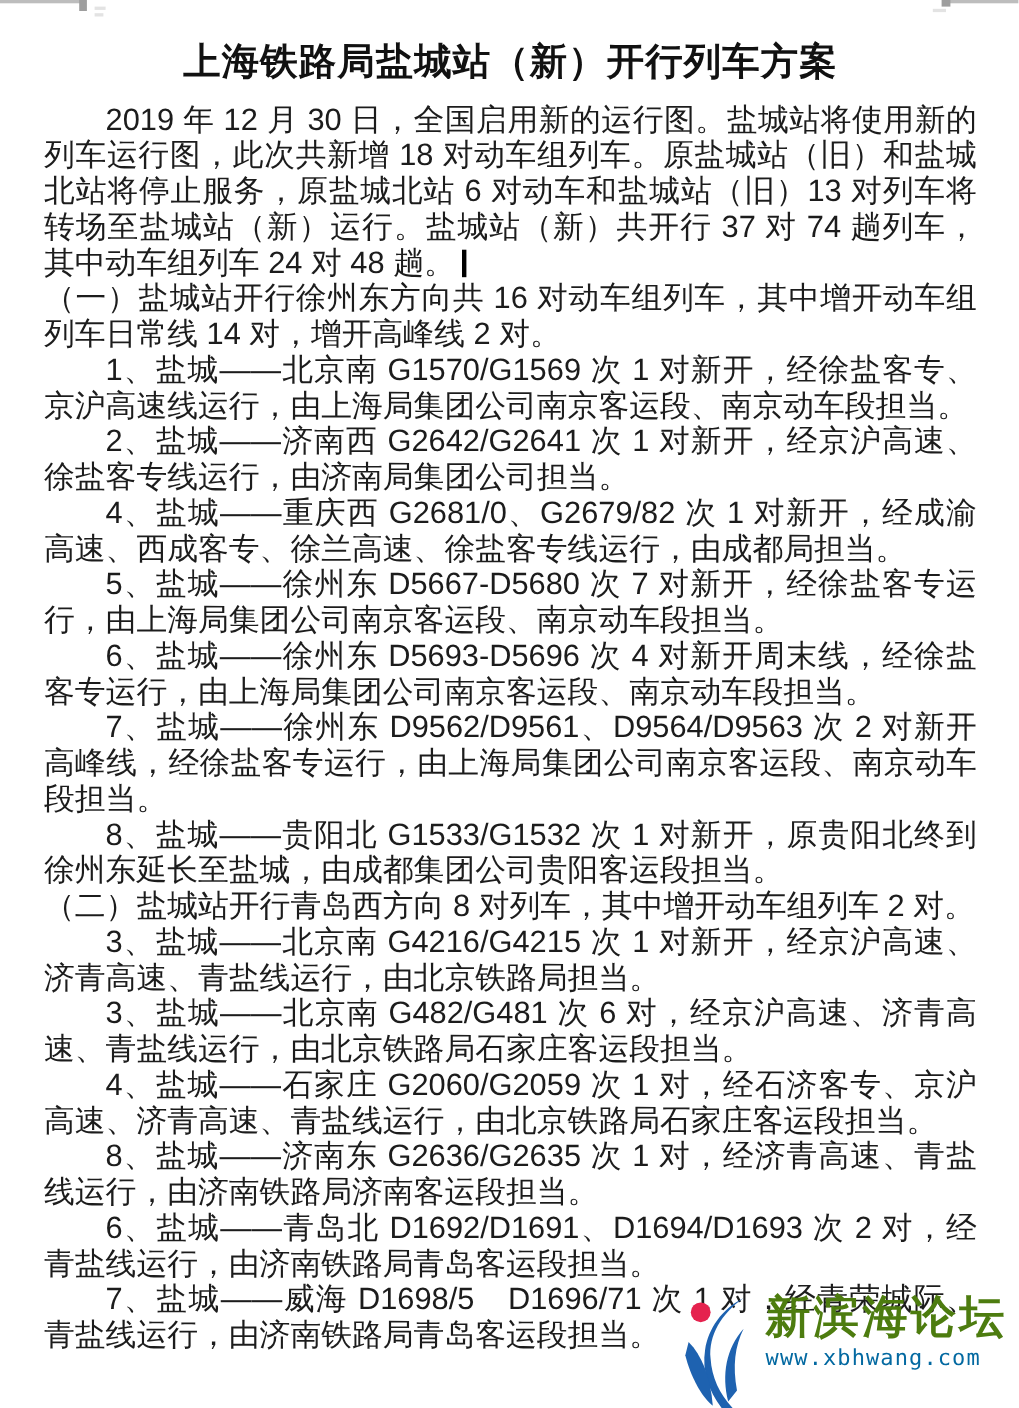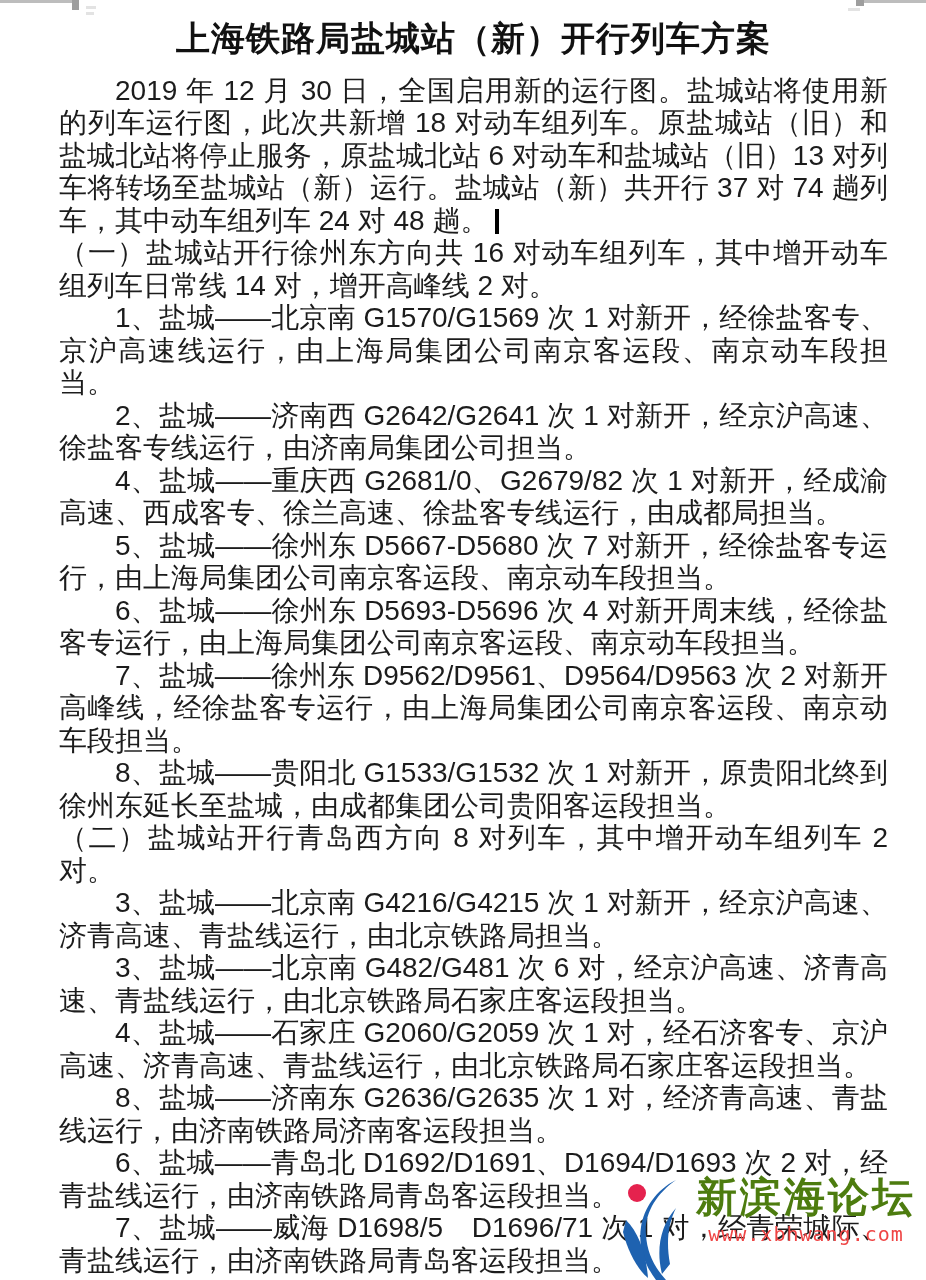--- a/index.html
+++ b/index.html
@@ -9,21 +9,22 @@
   }
   body {
     width: 926px;
     height: 1280px;
     overflow: hidden;
     position: relative;
     font-family: "Liberation Sans", sans-serif;
     color: #1c1c1c;
   }
   .doc {
-    padding: 12px 38px 0 59px;
+    padding: 12px 38px 0 40px;
+    margin-top: 18px;
   }
   .doc-title {
     font-size: 34px;
     font-weight: 700;
     text-align: center;
     color: #111111;
     margin: 6px 0 16px 0;
     letter-spacing: 1px;
     line-height: 1.2;
   }
@@ -81,26 +82,25 @@
   .wm-name {
     font-size: 41px;
     font-weight: 700;
     color: #4d7c0f;
     letter-spacing: 3px;
     line-height: 1.05;
     white-space: nowrap;
   }
   .wm-url {
     font-size: 20px;
-    color: #ef4444;
+    color: #0369a1;
     font-family: "DejaVu Sans Mono", monospace;
     letter-spacing: 1px;
     margin-top: 3px;
     white-space: nowrap;
-    text-align: center;
   }
 </style>
 </head>
 <body>
 
 <div class="artifact" style="left:0; top:1; width:76px; height:3px;"></div>
 <div class="artifact-handle" style="left:72px; top:0; width:7px; height:10px;"></div>
 <div class="artifact-faint" style="left:86px; top:6px; width:10px; height:3px;"></div>
 <div class="artifact-faint" style="left:86px; top:12px; width:8px; height:3px;"></div>
 

